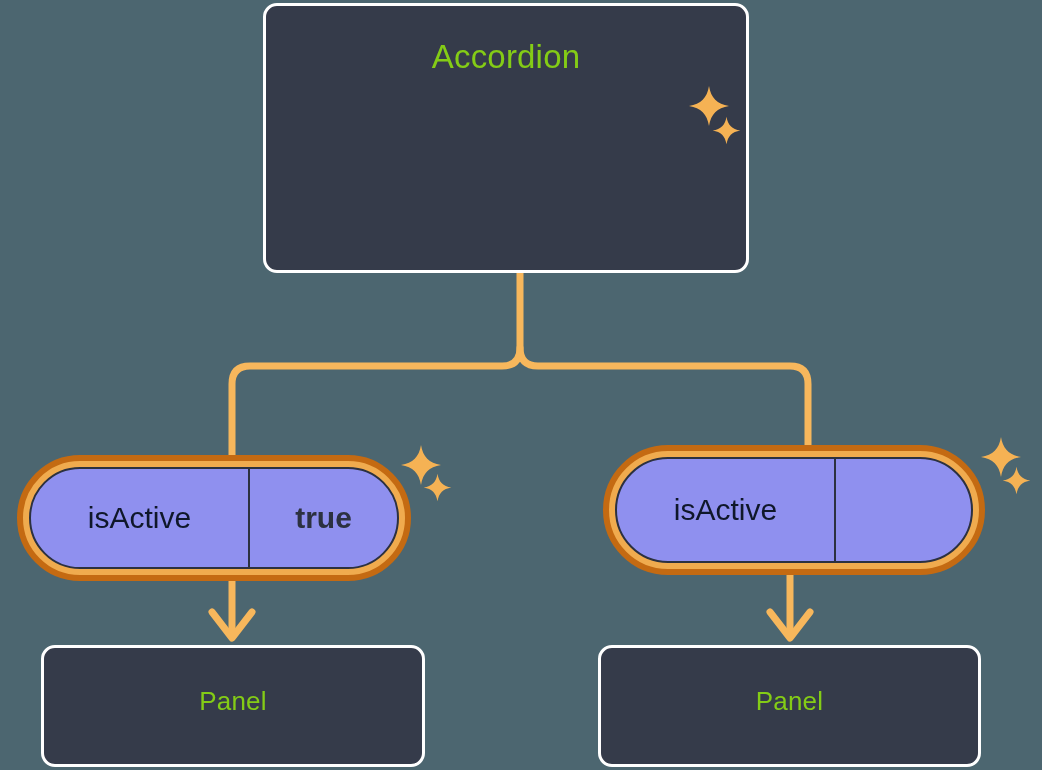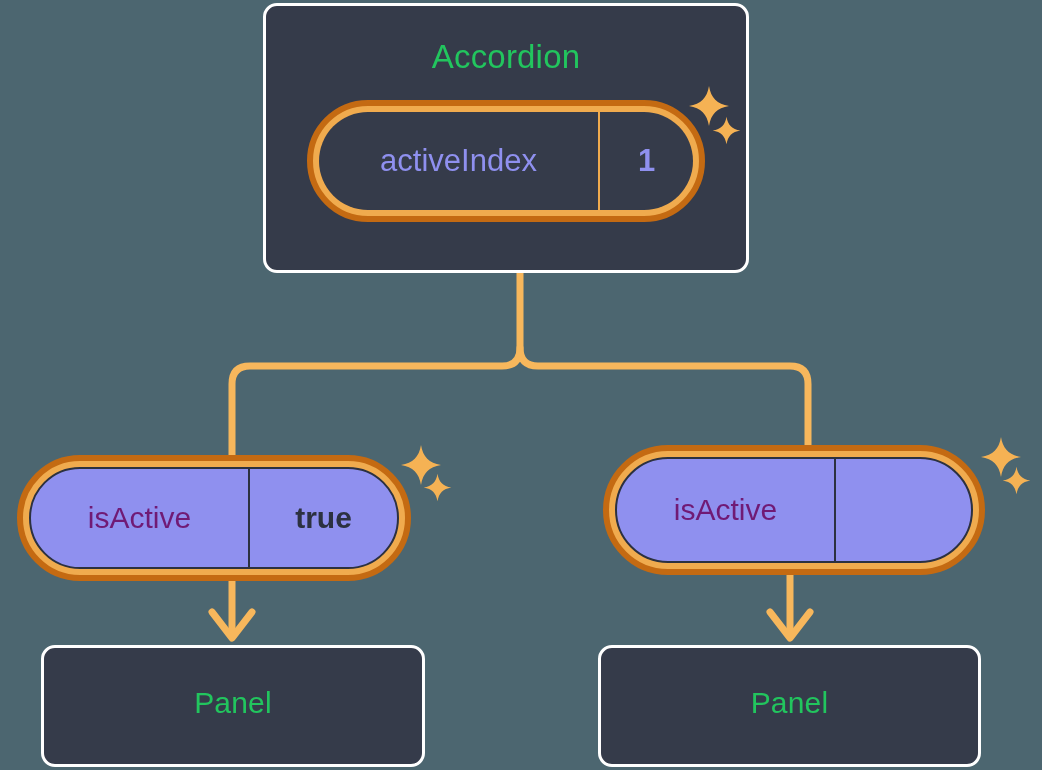--- a/index.html
+++ b/index.html
@@ -34,21 +34,21 @@
     background: #353b4a;
     border: 3px solid #ffffff;
     border-radius: 14px;
     box-sizing: border-box;
   }
   .comp-title {
     position: absolute;
     left: 0;
     right: 0;
     text-align: center;
-    color: #22c55e;
+    color: #84cc16;
     font-weight: 400;
     letter-spacing: 0.2px;
     white-space: nowrap;
   }
 
   #accordion-box {
     left: 263px;
     top: 3px;
     width: 486px;
     height: 270px;
@@ -59,21 +59,21 @@
   }
 
   .panel-box {
     top: 645px;
     height: 122px;
   }
   #panel-box-left  { left: 41px;  width: 384px; }
   #panel-box-right { left: 598px; width: 383px; }
   .panel-box .comp-title {
     top: 38px;
-    font-size: 30px;
+    font-size: 26px;
   }
 
   
   .pill {
     position: absolute;
     box-sizing: border-box;
     display: flex;
     align-items: stretch;
     border-radius: 999px;
     
@@ -120,21 +120,21 @@
     font-weight: 700;
   }
 
   
   .pill-purple .pill-inner {
     background: #8f90ef;
     border: 2px solid #2c3140;
     box-sizing: border-box;
   }
   .pill-purple .pill-key {
-    color: #701a75;
+    color: #0f172a;
     font-size: 30px;
     font-weight: 400;
     border-right: 2px solid #2c3140;
   }
   .pill-purple .pill-val {
     flex: 1 1 auto;
     color: #2c3140;
     font-size: 30px;
     font-weight: 700;
   }
@@ -189,26 +189,20 @@
     <g>
       <line x1="790" y1="572" x2="790" y2="636" stroke="#f7b75c" stroke-width="7" stroke-linecap="butt"></line>
       <path d="M 770 612 L 790 638 L 810 612" fill="none" stroke="#f7b75c" stroke-width="7" stroke-linecap="round" stroke-linejoin="round"></path>
     </g>
   </svg>
 
   <div id="accordion-box" class="comp-box">
     <div class="comp-title">Accordion</div>
   </div>
 
-  <div id="pill-activeindex" class="pill">
-    <div class="pill-inner">
-      <div class="pill-key">activeIndex</div>
-      <div class="pill-val">1</div>
-    </div>
-  </div>
 
   <div class="sparkle" style="left:688px; top:85px;">
     <svg width="42" height="42" viewBox="0 0 42 42">
       <path d="M21 1 C23 13 29 19 41 21 C29 23 23 29 21 41 C19 29 13 23 1 21 C13 19 19 13 21 1 Z" fill="#f5b254"></path>
     </svg>
   </div>
   <div class="sparkle" style="left:712px; top:116px;">
     <svg width="29" height="29" viewBox="0 0 42 42">
       <path d="M21 1 C23 13 29 19 41 21 C29 23 23 29 21 41 C19 29 13 23 1 21 C13 19 19 13 21 1 Z" fill="#f5b254"></path>
     </svg>

